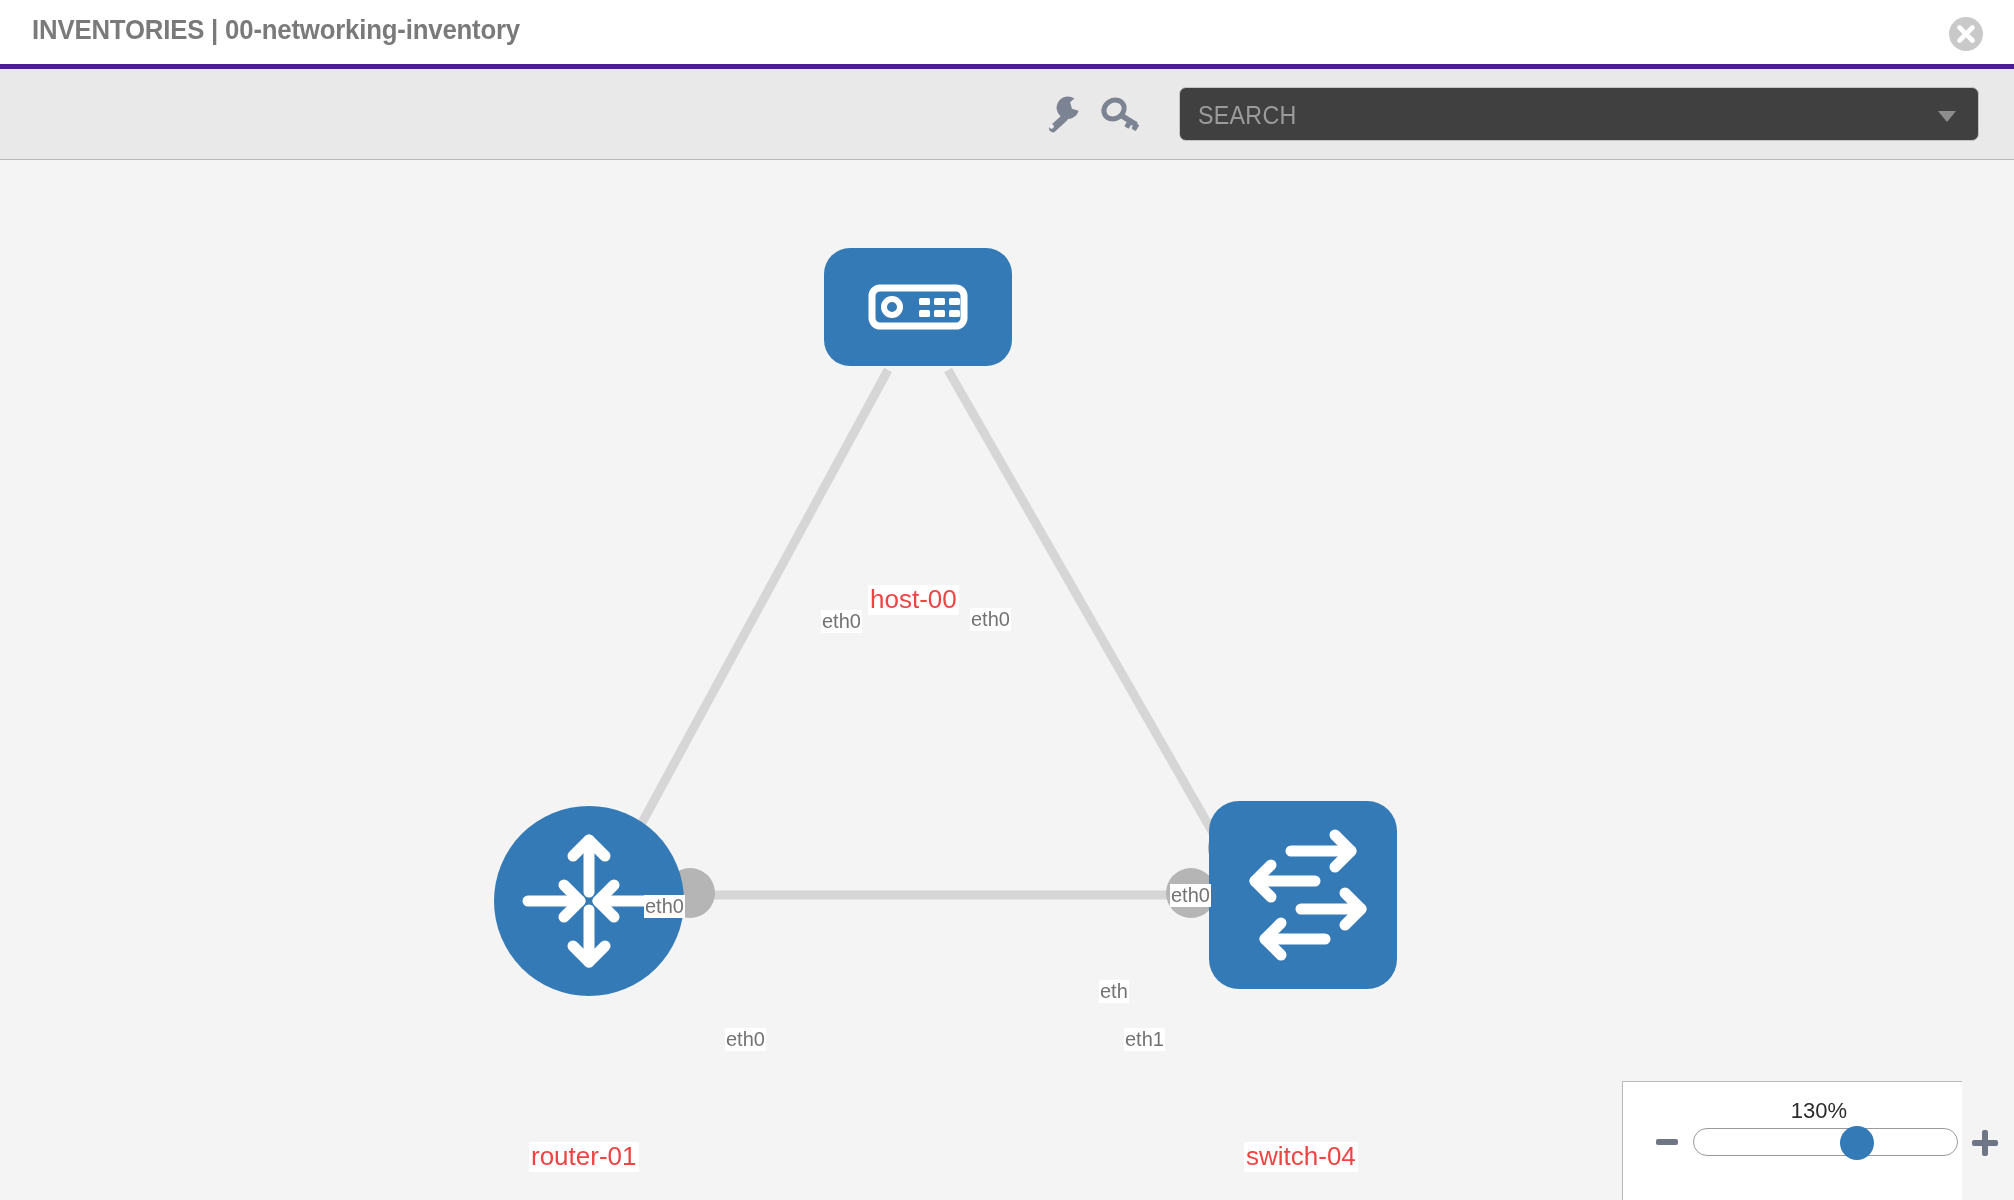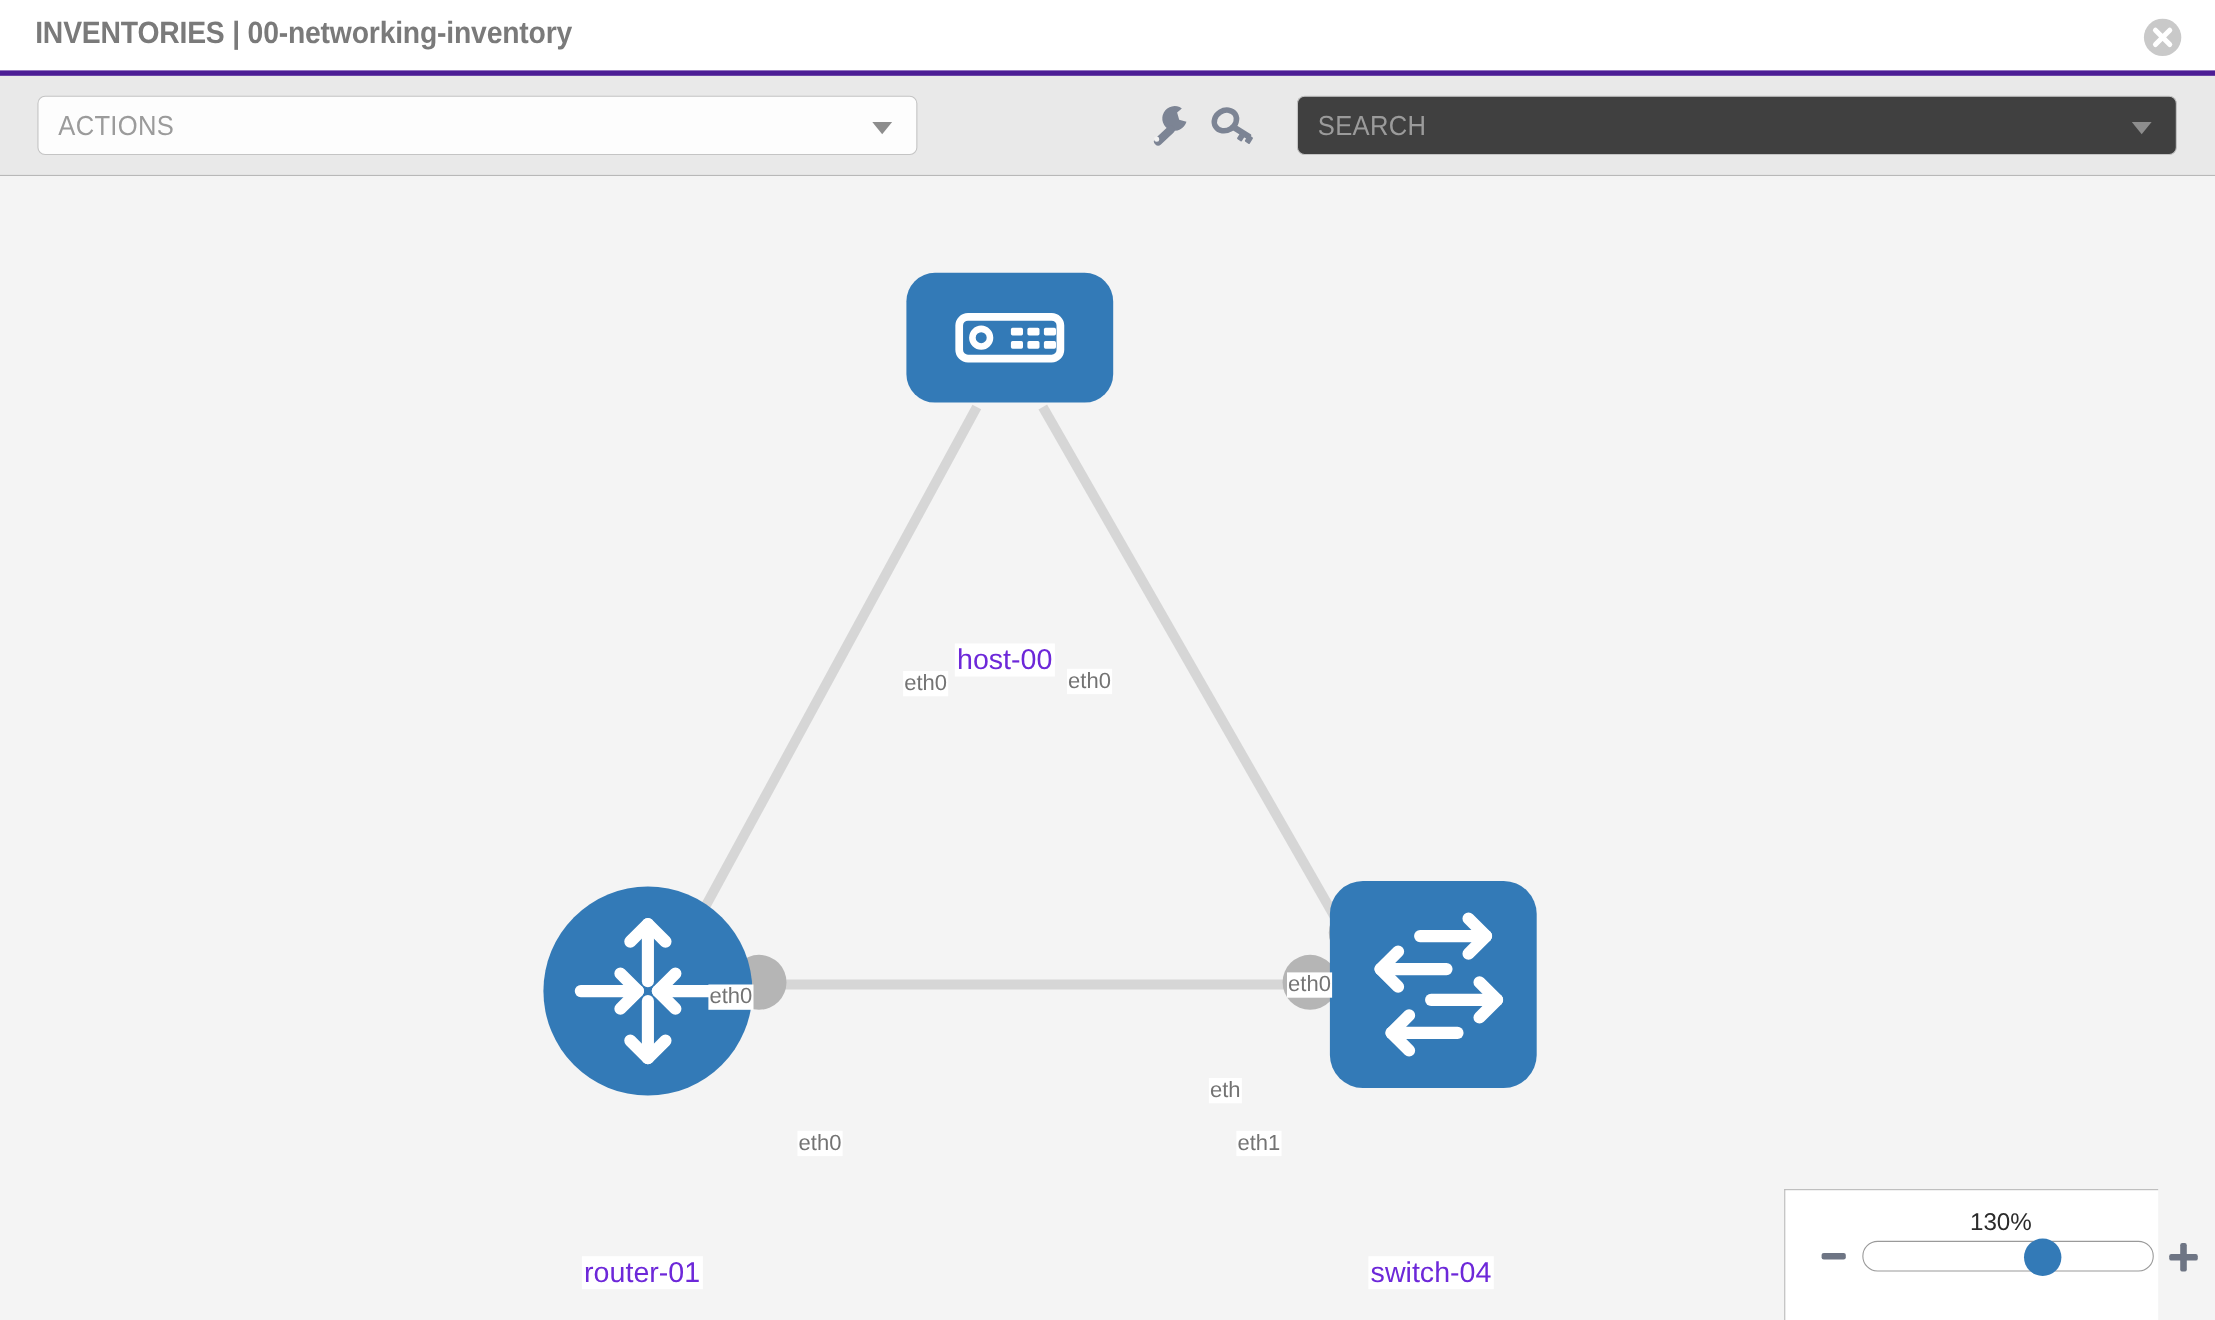--- a/index.html
+++ b/index.html
@@ -96,21 +96,21 @@
   .topology-svg { position: absolute; top: 0; left: 0; }
 
   .node { position: absolute; }
   .node-shape {
     position: absolute;
     background: #337ab7;
   }
   .node-label {
     position: absolute;
     font-size: 26px;
-    color: #6d28d9;
+    color: #ef4444;
     background: #ffffff;
     white-space: nowrap;
     padding: 0 2px;
     line-height: 1.15;
   }
   .if-label {
     position: absolute;
     font-size: 20px;
     color: #737373;
     background: #ffffff;
@@ -170,24 +170,20 @@
   <div class="close-btn">
     <svg width="40" height="40" viewBox="0 0 40 40">
       <circle cx="20" cy="20" r="17" fill="#c9c9c9"></circle>
       <path d="M13.5 13.5 L26.5 26.5 M26.5 13.5 L13.5 26.5" stroke="#ffffff" stroke-width="4.6" stroke-linecap="round"></path>
     </svg>
   </div>
 </div>
 
 <div class="toolbar">
 
-  <div class="actions-select">
-    <span class="actions-label">ACTIONS</span>
-    <span class="caret"></span>
-  </div>
 
   <div class="tool-icon wrench">
     <svg width="46" height="46" viewBox="0 0 46 46">
       <path d="M31.5 6.5 a11.5 11.5 0 1 0 8.4 16.4 l-7.2 -2.6 -2.6 -7.2 z" fill="none" stroke="#7c8494" stroke-width="0"></path>
       <path d="M33.4 7.6 a11.2 11.2 0 1 0 4.2 12.1 l-6.6 -1.9 -1.9 -6.6 z" fill="#7c8494"></path>
       <rect x="6" y="28.5" width="23" height="7.5" rx="3.7" fill="#7c8494" transform="rotate(-43 17.5 32.2)"></rect>
       <circle cx="10.5" cy="35.5" r="2.3" fill="#f1f1f1"></circle>
     </svg>
   </div>
 

